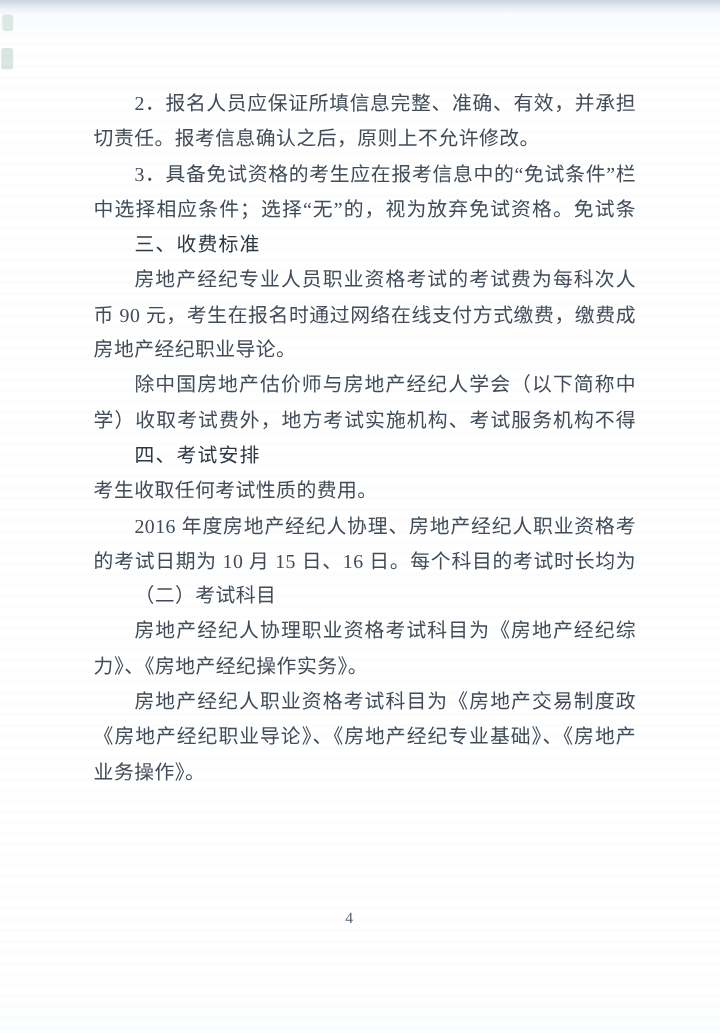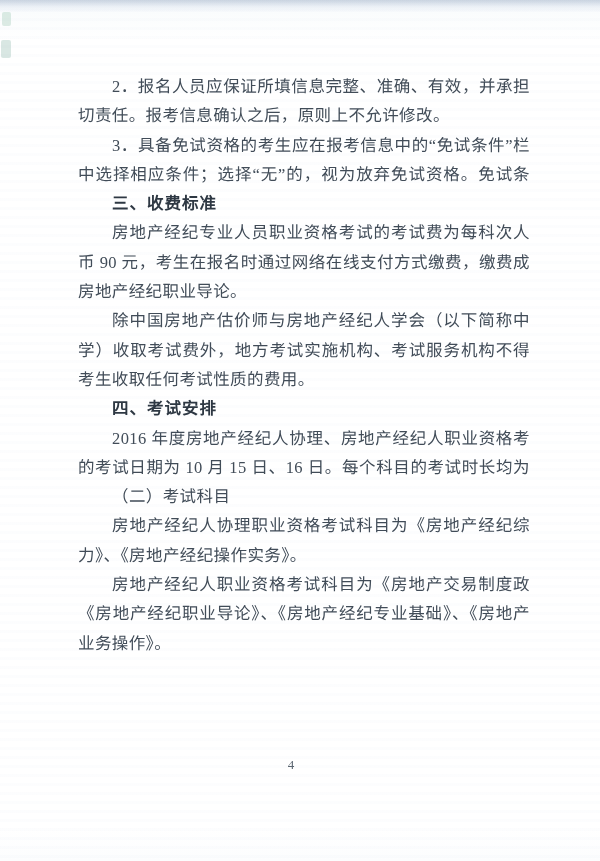--- a/index.html
+++ b/index.html
@@ -54,21 +54,21 @@
     color: #414c58;
     letter-spacing: 0.4px;
   }
   .line {
     height: 29.3px;
     white-space: nowrap;
   }
   .line.para-start { padding-left: 34px; }
   .line.heading {
     padding-left: 34px;
-    font-weight: bold;
+    font-weight: normal;
     color: #2e3843;
     letter-spacing: 1px;
   }
   .line.justify {
     white-space: normal;
     text-align: justify;
     text-align-last: justify;
     overflow: hidden;
   }
   .page-number {
@@ -95,22 +95,22 @@
       <div class="line para-start justify">2．报名人员应保证所填信息完整、准确、有效，并承担一</div>
       <div class="line para-cont">切责任。报考信息确认之后，原则上不允许修改。</div>
       <div class="line para-start justify">3．具备免试资格的考生应在报考信息中的“免试条件”栏</div>
       <div class="line para-cont justify">中选择相应条件；选择“无”的，视为放弃免试资格。免试条件</div>
       <div class="line heading">三、收费标准</div>
       <div class="line para-start justify">房地产经纪专业人员职业资格考试的考试费为每科次人民</div>
       <div class="line para-cont justify">币 90 元，考生在报名时通过网络在线支付方式缴费，缴费成功</div>
       <div class="line para-cont">房地产经纪职业导论。</div>
       <div class="line para-start justify">除中国房地产估价师与房地产经纪人学会（以下简称中房</div>
       <div class="line para-cont justify">学）收取考试费外，地方考试实施机构、考试服务机构不得再向</div>
+      <div class="line heading">四、考试安排</div>
       <div class="line para-cont">考生收取任何考试性质的费用。</div>
-      <div class="line heading">四、考试安排</div>
       <div class="line para-start justify">2016 年度房地产经纪人协理、房地产经纪人职业资格考试</div>
       <div class="line para-cont justify">的考试日期为 10 月 15 日、16 日。每个科目的考试时长均为 2.5</div>
       <div class="line para-start">（二）考试科目</div>
       <div class="line para-start justify">房地产经纪人协理职业资格考试科目为《房地产经纪综合能</div>
       <div class="line para-cont">力》、《房地产经纪操作实务》。</div>
       <div class="line para-start justify">房地产经纪人职业资格考试科目为《房地产交易制度政策》、</div>
       <div class="line para-cont justify">《房地产经纪职业导论》、《房地产经纪专业基础》、《房地产经纪</div>
       <div class="line para-cont">业务操作》。</div>
     </div>
 

